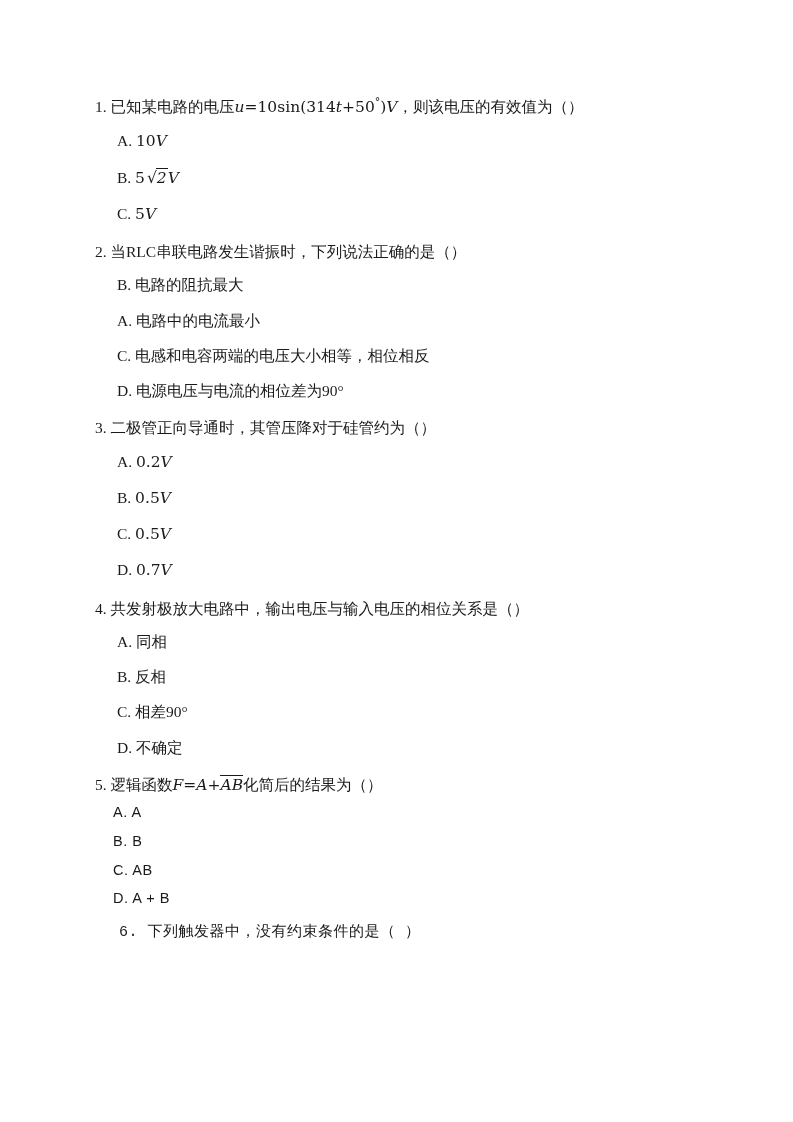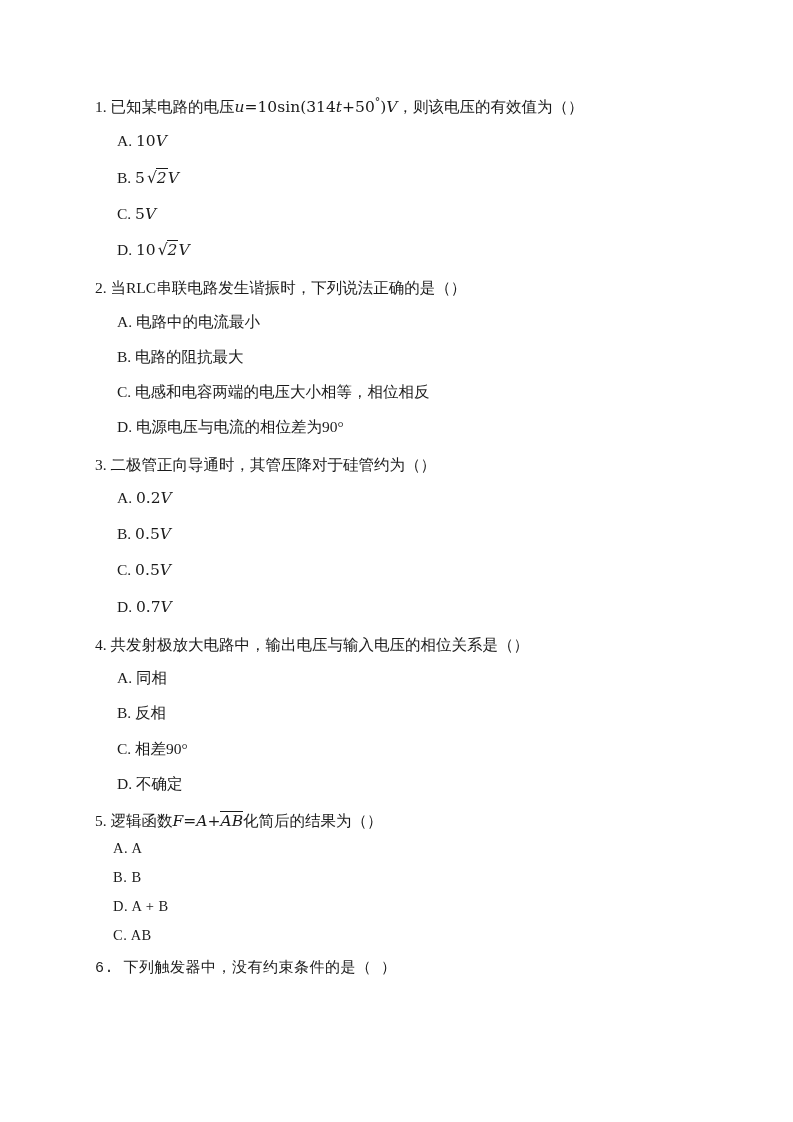--- a/index.html
+++ b/index.html
@@ -69,34 +69,35 @@
     font-family: "DejaVu Serif", serif;
     font-style: italic;
   }
   .deg {
     font-size: 11px;
     vertical-align: super;
     font-family: "DejaVu Serif", serif;
   }
   
   .mono-opt {
-    font-family: Liberation Serif, serif;
+    font-family: Liberation Sans, sans-serif;
     font-size: 14.5px;
     line-height: 1.5;
     margin: 0 0 7px 18px;
     letter-spacing: 0.5px;
     white-space: nowrap;
   }
   .mono-stem {
     font-family: "Liberation Mono", "DejaVu Sans Mono", monospace;
     font-size: 15px;
     line-height: 1.5;
     letter-spacing: 0.5px;
     margin-top: 12px;
     white-space: nowrap;
+    margin-left: 24px;
   }
   .q5-stem {
     font-size: 15.5px;
     line-height: 1.5;
     margin-bottom: 5px;
     white-space: nowrap;
   }
   .overline {
     border-top: 1px solid #1a1a1a;
     padding-top: 0px;
@@ -117,38 +118,34 @@
       <span class="mn">10</span><span class="mi">V</span>
     </div>
     <div class="opt">
       <span>B.</span>
       <span class="mn">5</span><span class="sqrt"><span class="radical">√</span><span class="rad-body mn">2</span></span><span class="mi">V</span>
     </div>
     <div class="opt">
       <span>C.</span>
       <span class="mn">5</span><span class="mi">V</span>
     </div>
-    <div class="opt">
-      <span>D.</span>
-      <span class="mn">10</span><span class="sqrt"><span class="radical">√</span><span class="rad-body mn">2</span></span><span class="mi">V</span>
-    </div>
   </div>
 
   <div class="q-block spaced">
     <div class="q-stem">
       <span class="q-num">2.</span>
       <span>当RLC串联电路发生谐振时，下列说法正确的是（）</span>
     </div>
     <div class="opt">
+      <span>B.</span>
+      <span>电路的阻抗最大</span>
+    </div>
+    <div class="opt">
       <span>A.</span>
       <span>电路中的电流最小</span>
-    </div>
-    <div class="opt">
-      <span>B.</span>
-      <span>电路的阻抗最大</span>
     </div>
     <div class="opt">
       <span>C.</span>
       <span>电感和电容两端的电压大小相等，相位相反</span>
     </div>
     <div class="opt">
       <span>D.</span>
       <span>电源电压与电流的相位差为90°</span>
     </div>
   </div>
@@ -206,26 +203,26 @@
     </div>
     <div class="mono-opt">
       <span>A.</span>
       <span>A</span>
     </div>
     <div class="mono-opt">
       <span>B.</span>
       <span>B</span>
     </div>
     <div class="mono-opt">
+      <span>C.</span>
+      <span>AB</span>
+    </div>
+    <div class="mono-opt">
       <span>D.</span>
       <span>A + B</span>
-    </div>
-    <div class="mono-opt">
-      <span>C.</span>
-      <span>AB</span>
     </div>
   </div>
 
   <div class="q-block">
     <div class="mono-stem">
       <span>6.</span>
       <span>下列触发器中，没有约束条件的是（  ）</span>
     </div>
   </div>
 

